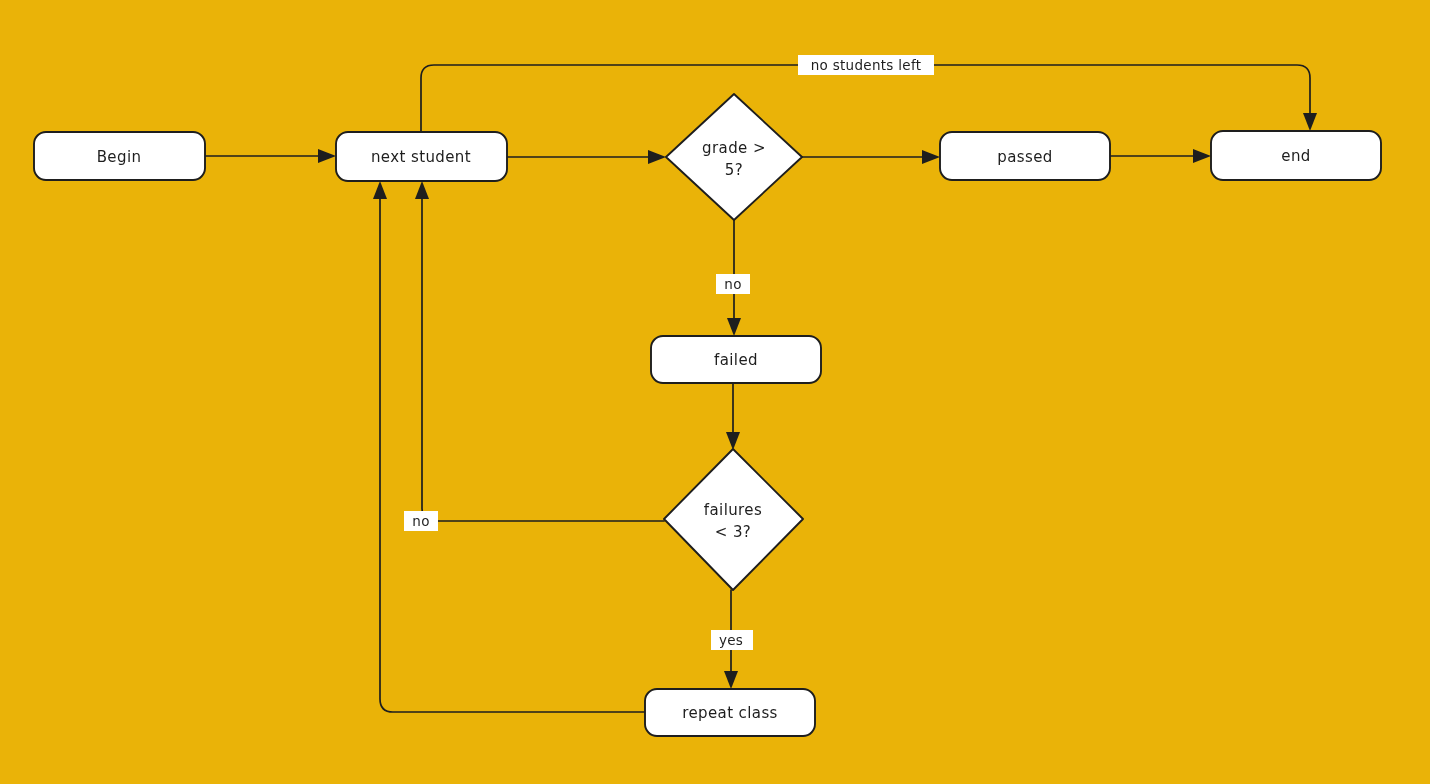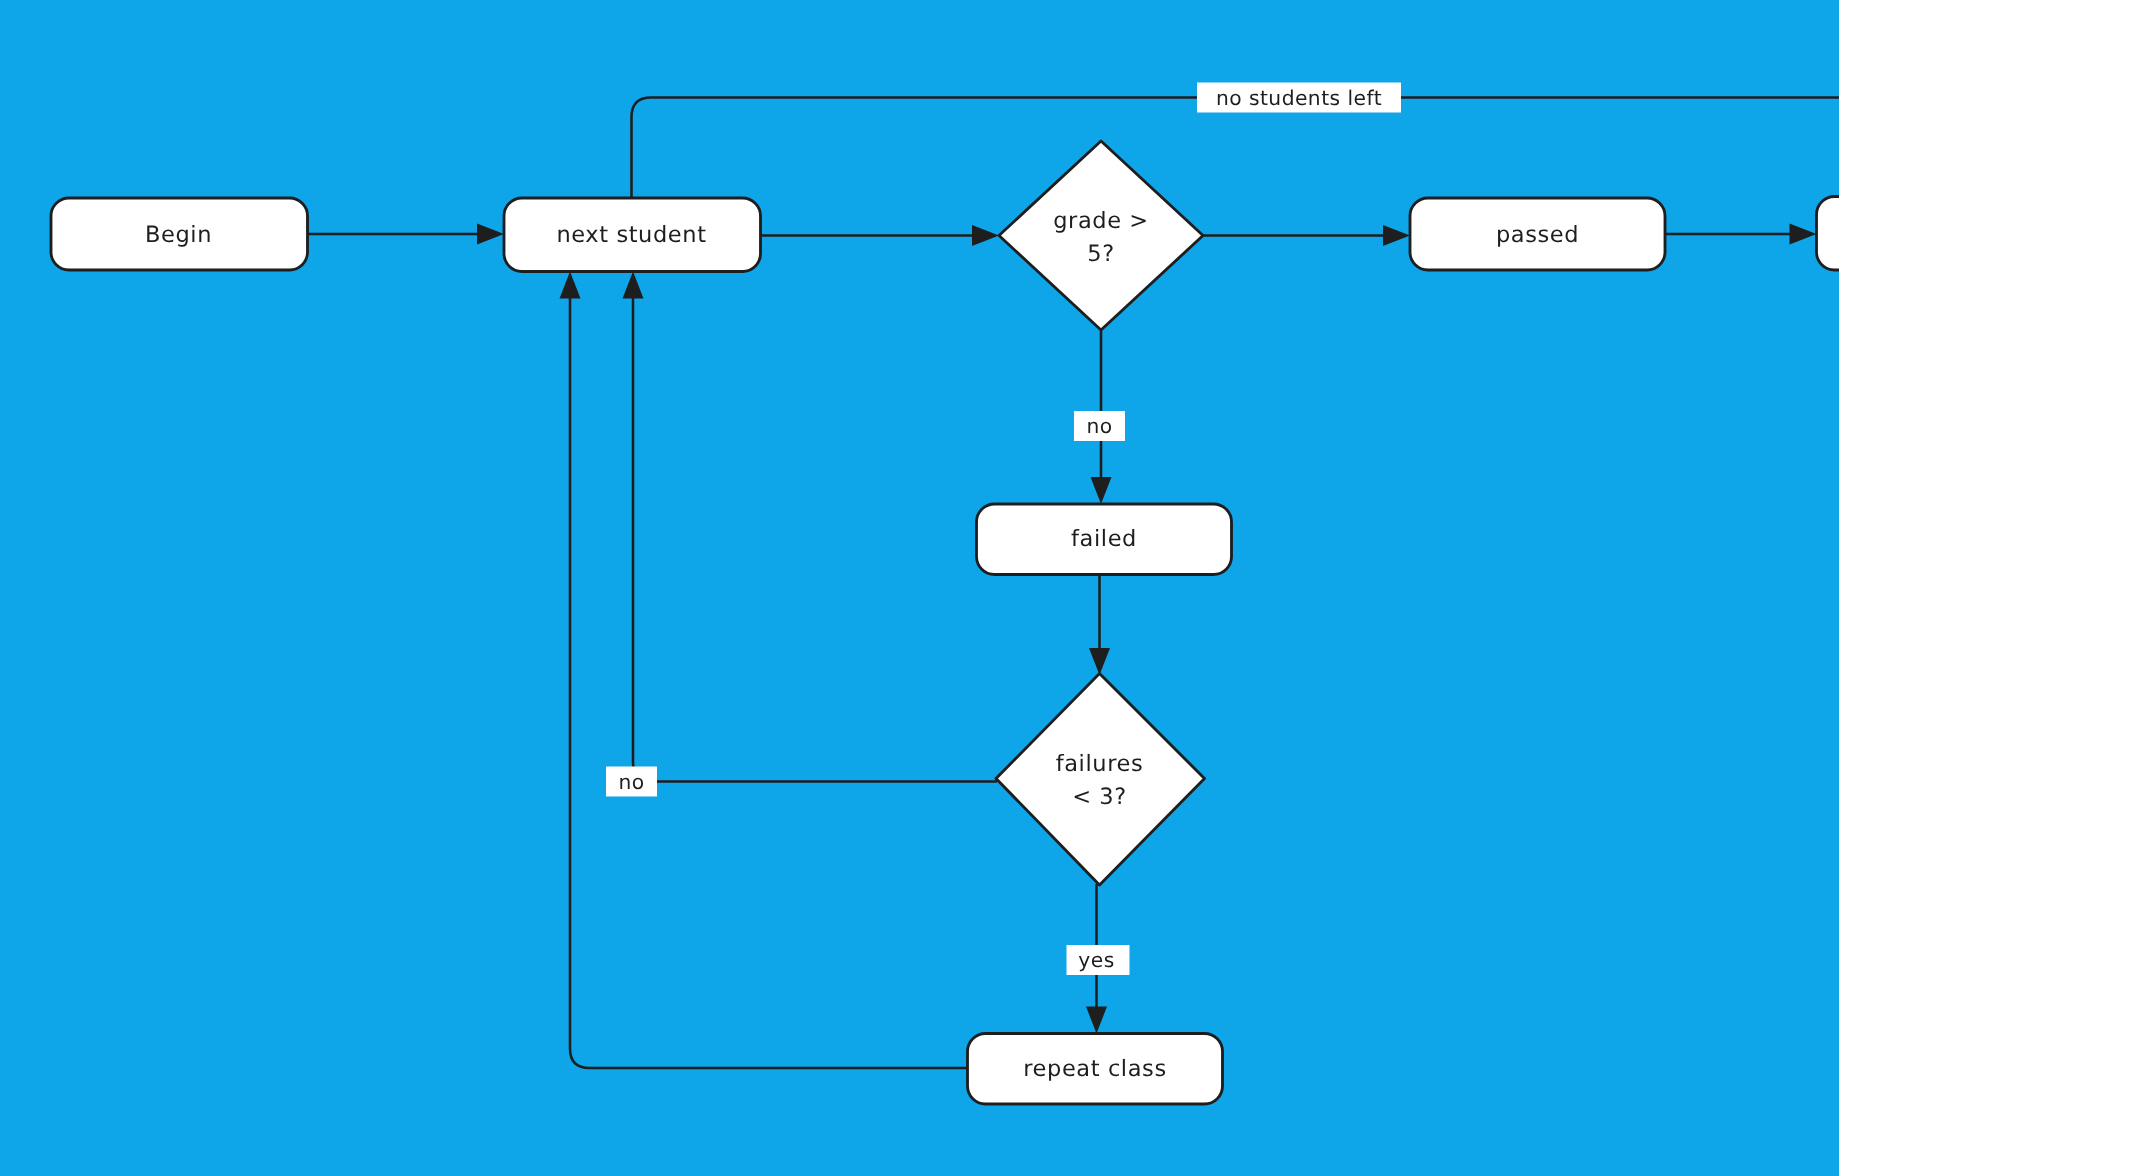--- a/index.html
+++ b/index.html
@@ -6,23 +6,23 @@
   html, body {
     margin: 0;
     padding: 0;
     background: #ffffff;
   }
   body {
     font-family: "DejaVu Sans", sans-serif;
   }
   #canvas {
     position: relative;
-    width: 1226px;
+    width: 1430px;
     height: 784px;
-    background: #0ea5e9;
+    background: #eab308;
     overflow: hidden;
   }
   #diagram-svg {
     position: absolute;
     top: 0;
     left: 0;
     width: 1430px;
     height: 784px;
   }
   .node-shape {

